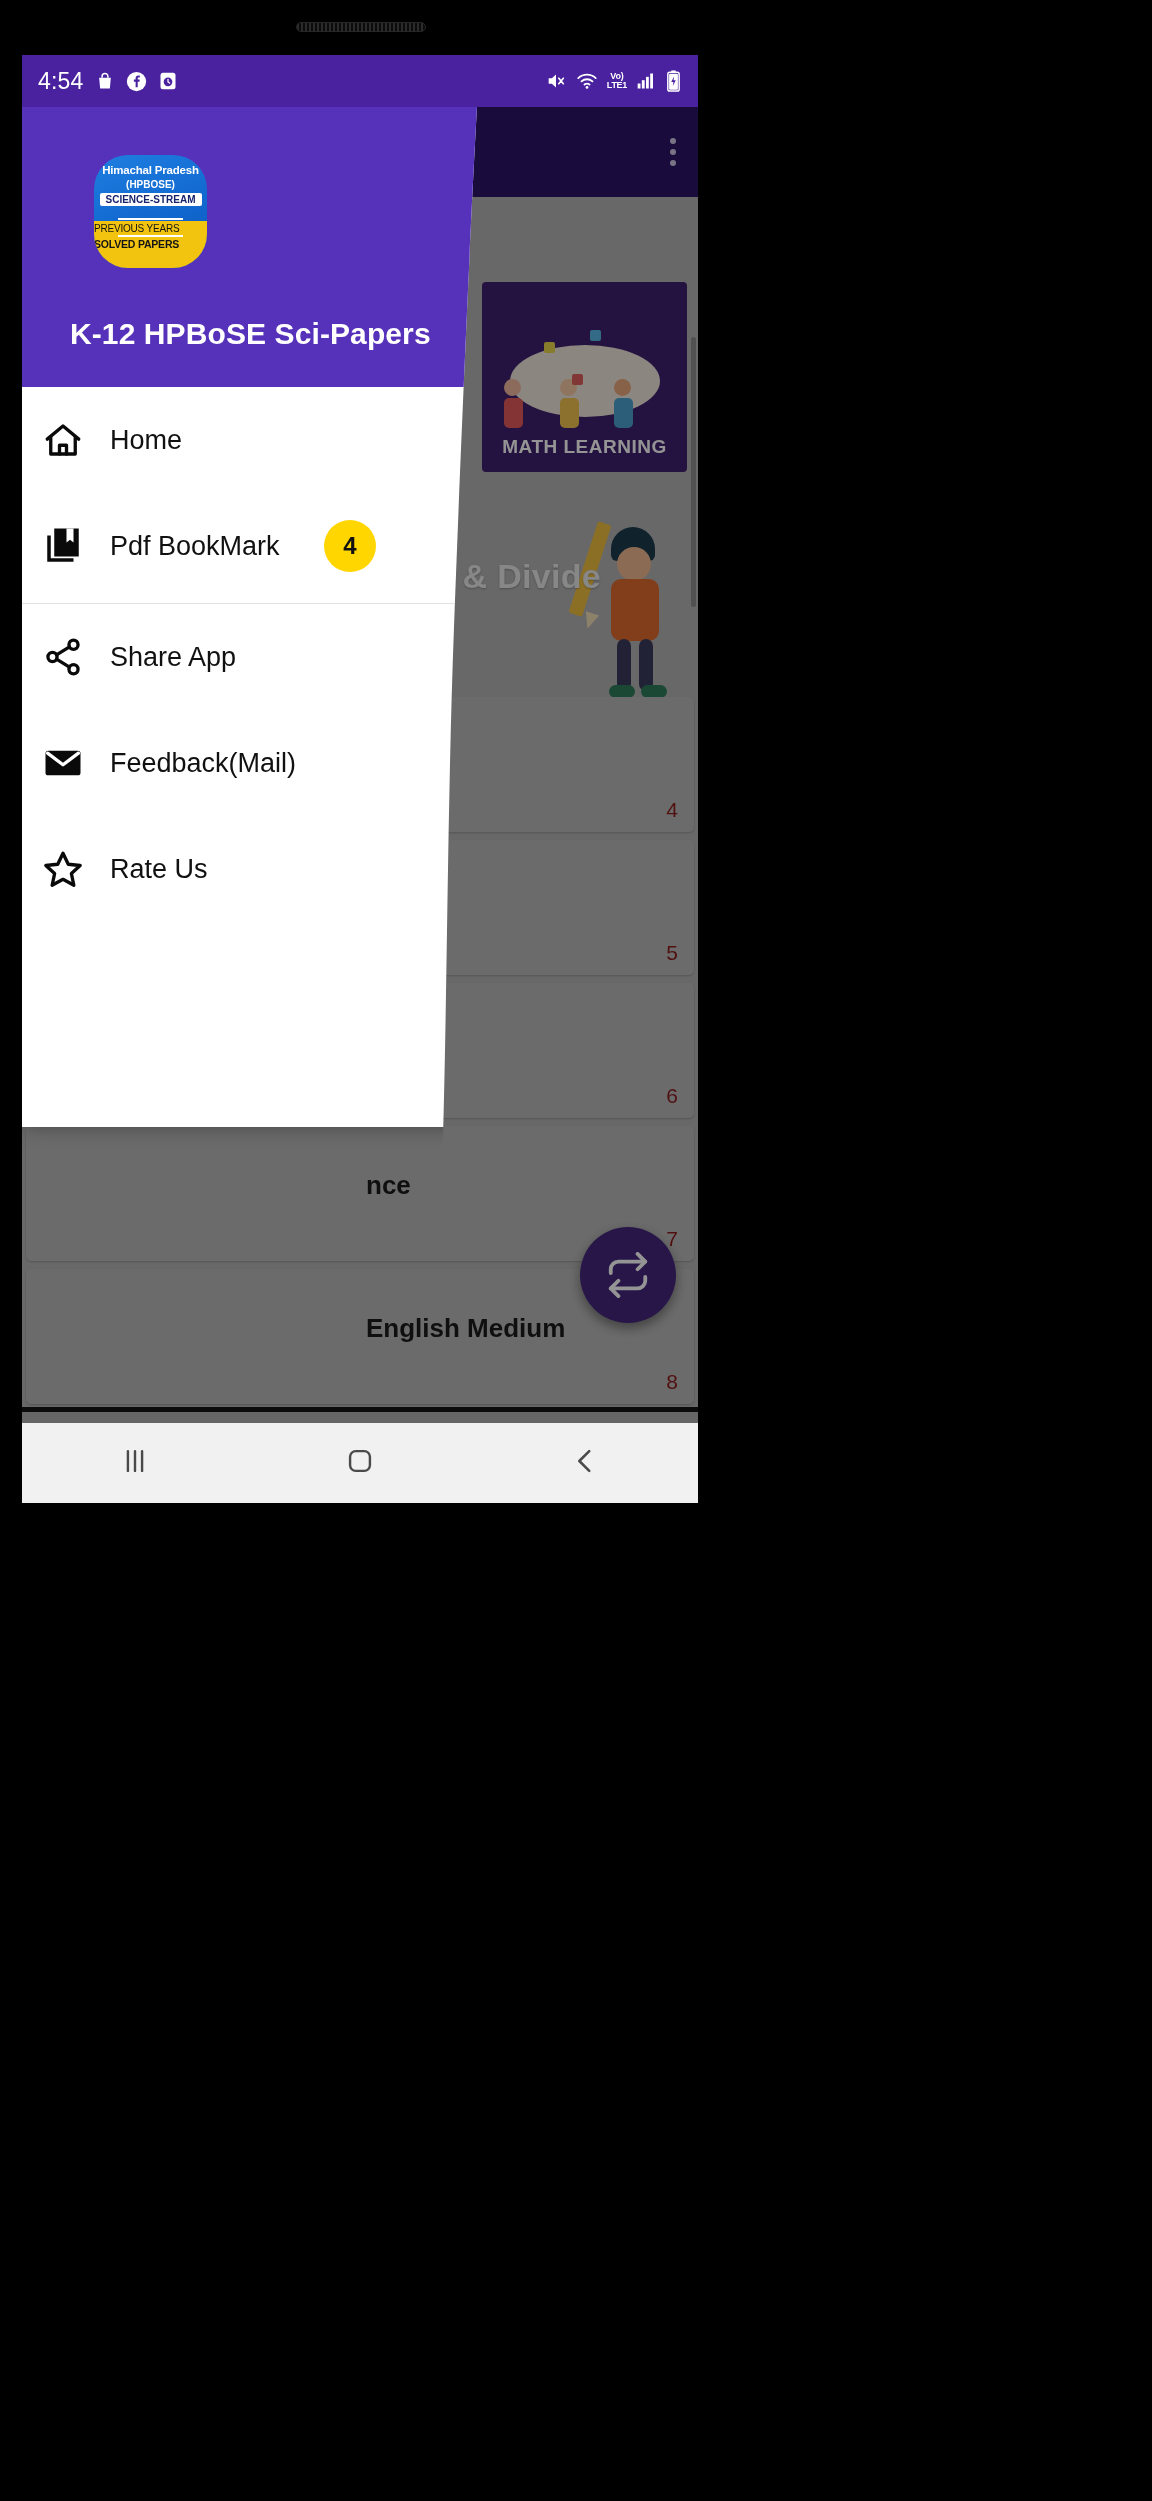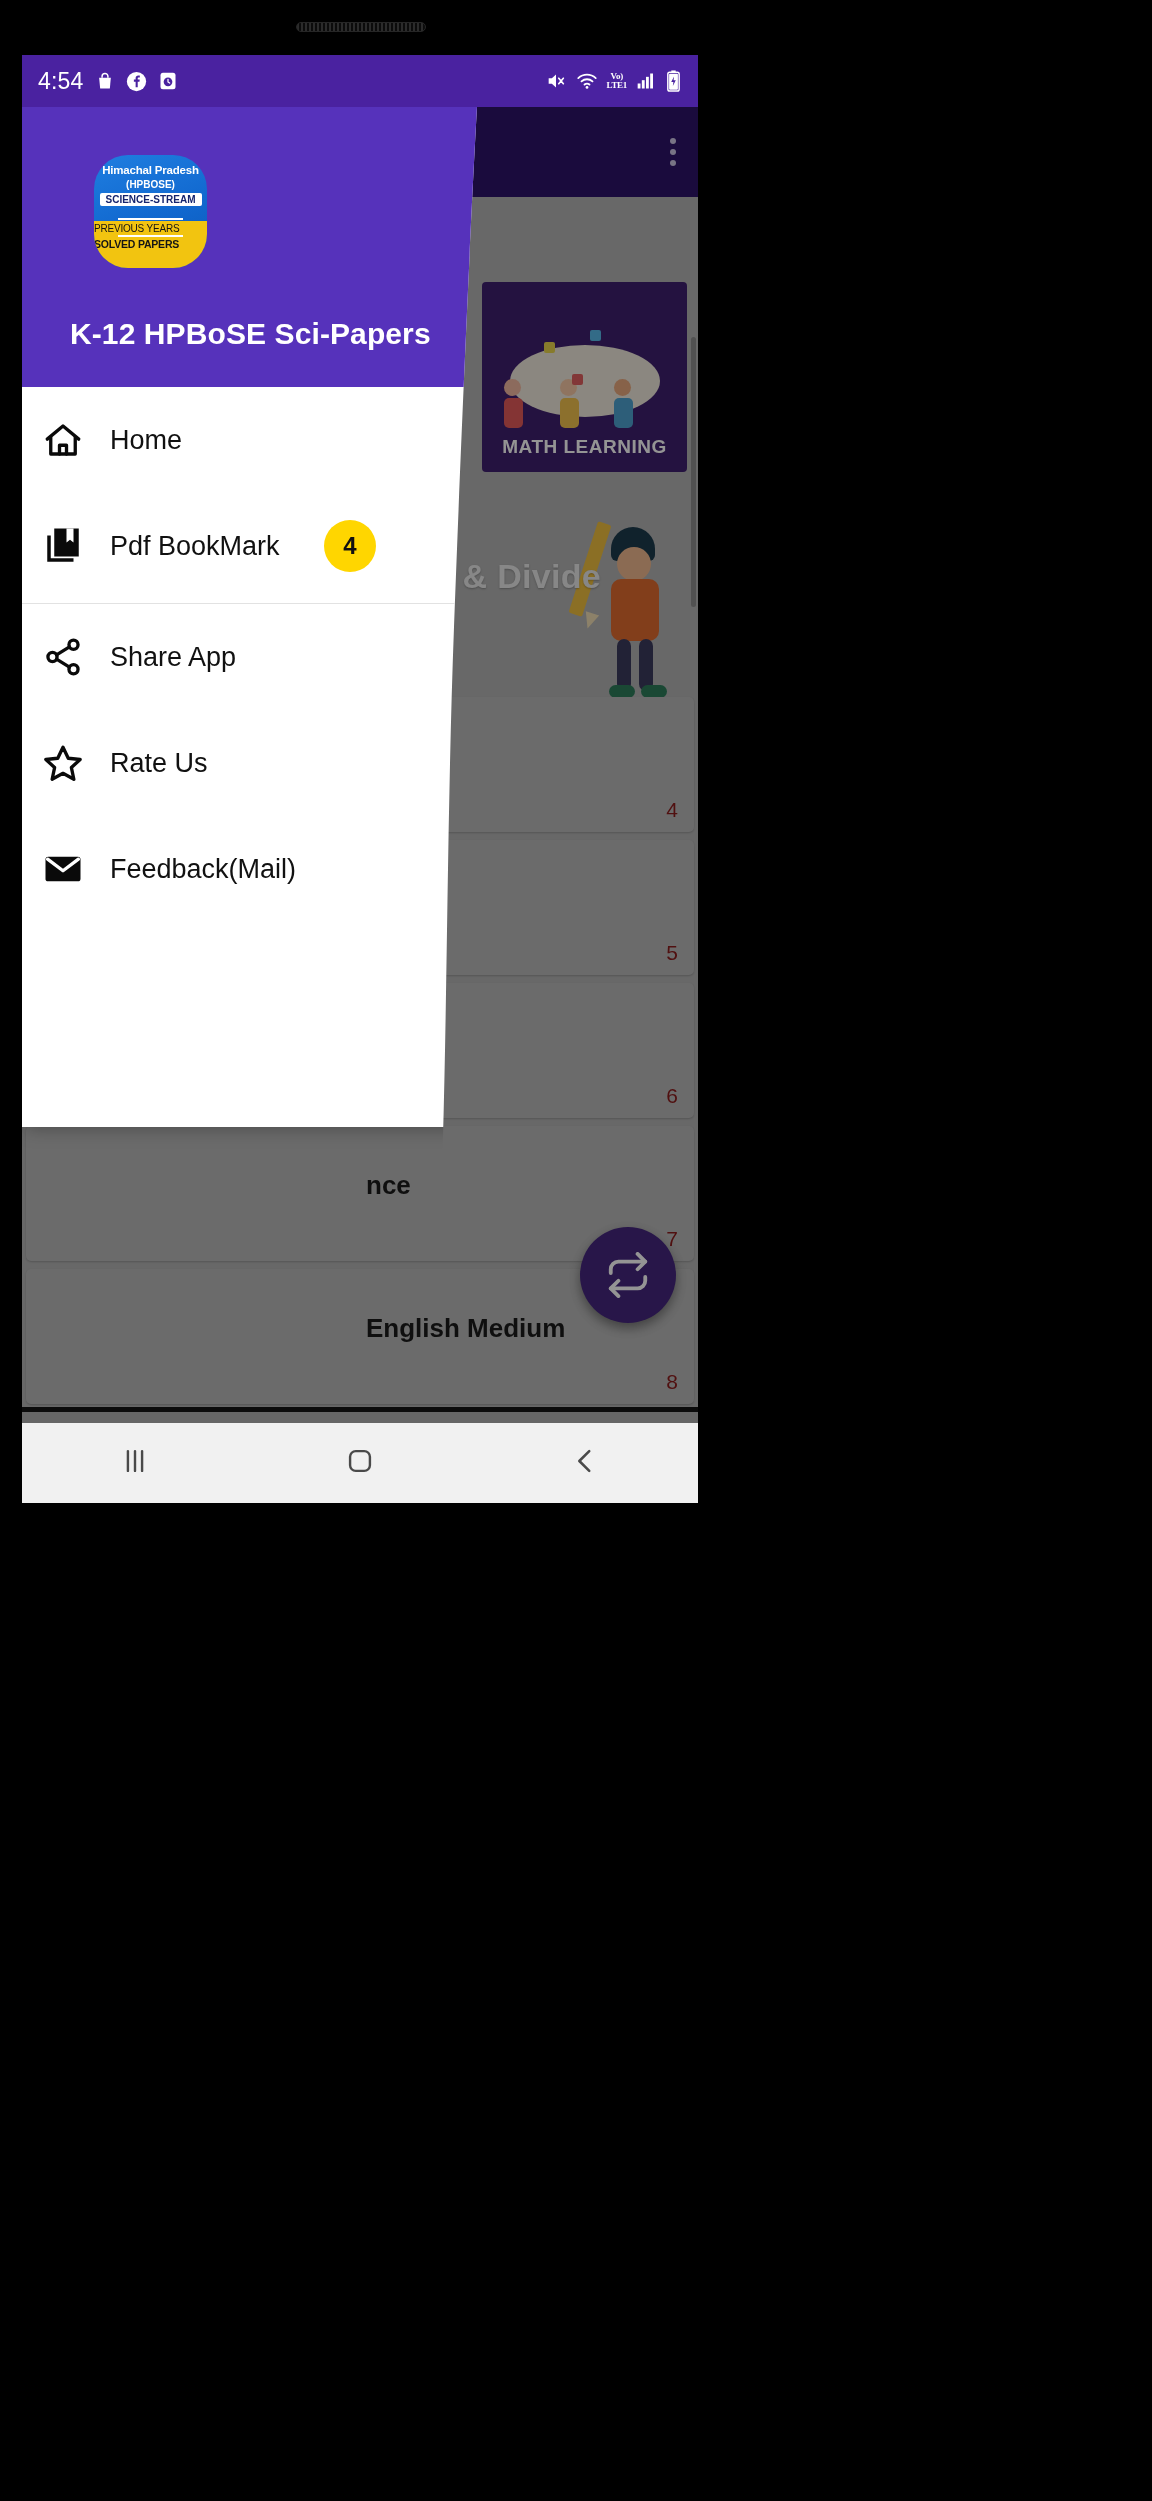--- a/index.html
+++ b/index.html
@@ -34,21 +34,21 @@
     background:#4a22a0;
     display:flex; align-items:center; padding:0 16px;
     color:#fff;
   }
   #status-left{ display:flex; align-items:center; gap:11px; }
   #clock{ font-size:23px; font-weight:400; letter-spacing:.2px; line-height:1; }
   .sb-ico{ display:inline-flex; align-items:center; }
   #status-right{ margin-left:auto; display:flex; align-items:center; gap:9px; }
   .volte-block{
     display:flex; flex-direction:column; align-items:center; justify-content:center;
-    line-height:1; color:#fff;font-family:Liberation Serif, serif;
+    line-height:1; color:#fff;
   }
   .volte-top{ font-size:9px; font-weight:700; letter-spacing:-.2px;}
   .volte-bot{ font-size:9px; font-weight:700; letter-spacing:-.3px;}
 
   
   #app-behind{
     position:absolute; left:0; top:52px; width:676px; height:1396px;
     background:#ffffff;
   }
   #behind-appbar{
@@ -388,35 +388,35 @@
               <circle cx="18" cy="19" r="2.6"></circle>
               <line x1="8.3" y1="10.8" x2="15.7" y2="6.2"></line>
               <line x1="8.3" y1="13.2" x2="15.7" y2="17.8"></line>
             </svg>
           </span>
           <span class="menu-label">Share App</span>
         </div>
 
         <div class="menu-item">
           <span class="menu-icon">
-            <svg width="42" height="42" viewBox="0 0 24 24" fill="none" stroke="#0a0a0a" stroke-width="1.9" stroke-linecap="round" stroke-linejoin="round">
-              <polygon points="12 3 15 9.3 21.8 10 16.8 14.6 18.2 21.3 12 17.9 5.8 21.3 7.2 14.6 2.2 10 9 9.3"></polygon>
-            </svg>
-          </span>
-          <span class="menu-label">Rate Us</span>
-        </div>
-
-        <div class="menu-item">
-          <span class="menu-icon">
             <svg width="42" height="42" viewBox="0 0 24 24">
               <rect x="2" y="5" width="20" height="14" rx="1.5" fill="#0a0a0a"></rect>
               <path d="M3.2 6.4 12 13l8.8-6.6" fill="none" stroke="#ffffff" stroke-width="1.9" stroke-linecap="round" stroke-linejoin="round"></path>
             </svg>
           </span>
           <span class="menu-label">Feedback(Mail)</span>
+        </div>
+
+        <div class="menu-item">
+          <span class="menu-icon">
+            <svg width="42" height="42" viewBox="0 0 24 24" fill="none" stroke="#0a0a0a" stroke-width="1.9" stroke-linecap="round" stroke-linejoin="round">
+              <polygon points="12 3 15 9.3 21.8 10 16.8 14.6 18.2 21.3 12 17.9 5.8 21.3 7.2 14.6 2.2 10 9 9.3"></polygon>
+            </svg>
+          </span>
+          <span class="menu-label">Rate Us</span>
         </div>
 
       </div>
     </div>
 
     <div id="status-bar">
       <div id="status-left">
         <span id="clock">4:54</span>
         <span class="sb-ico">
           <svg width="20" height="20" viewBox="0 0 24 24">

